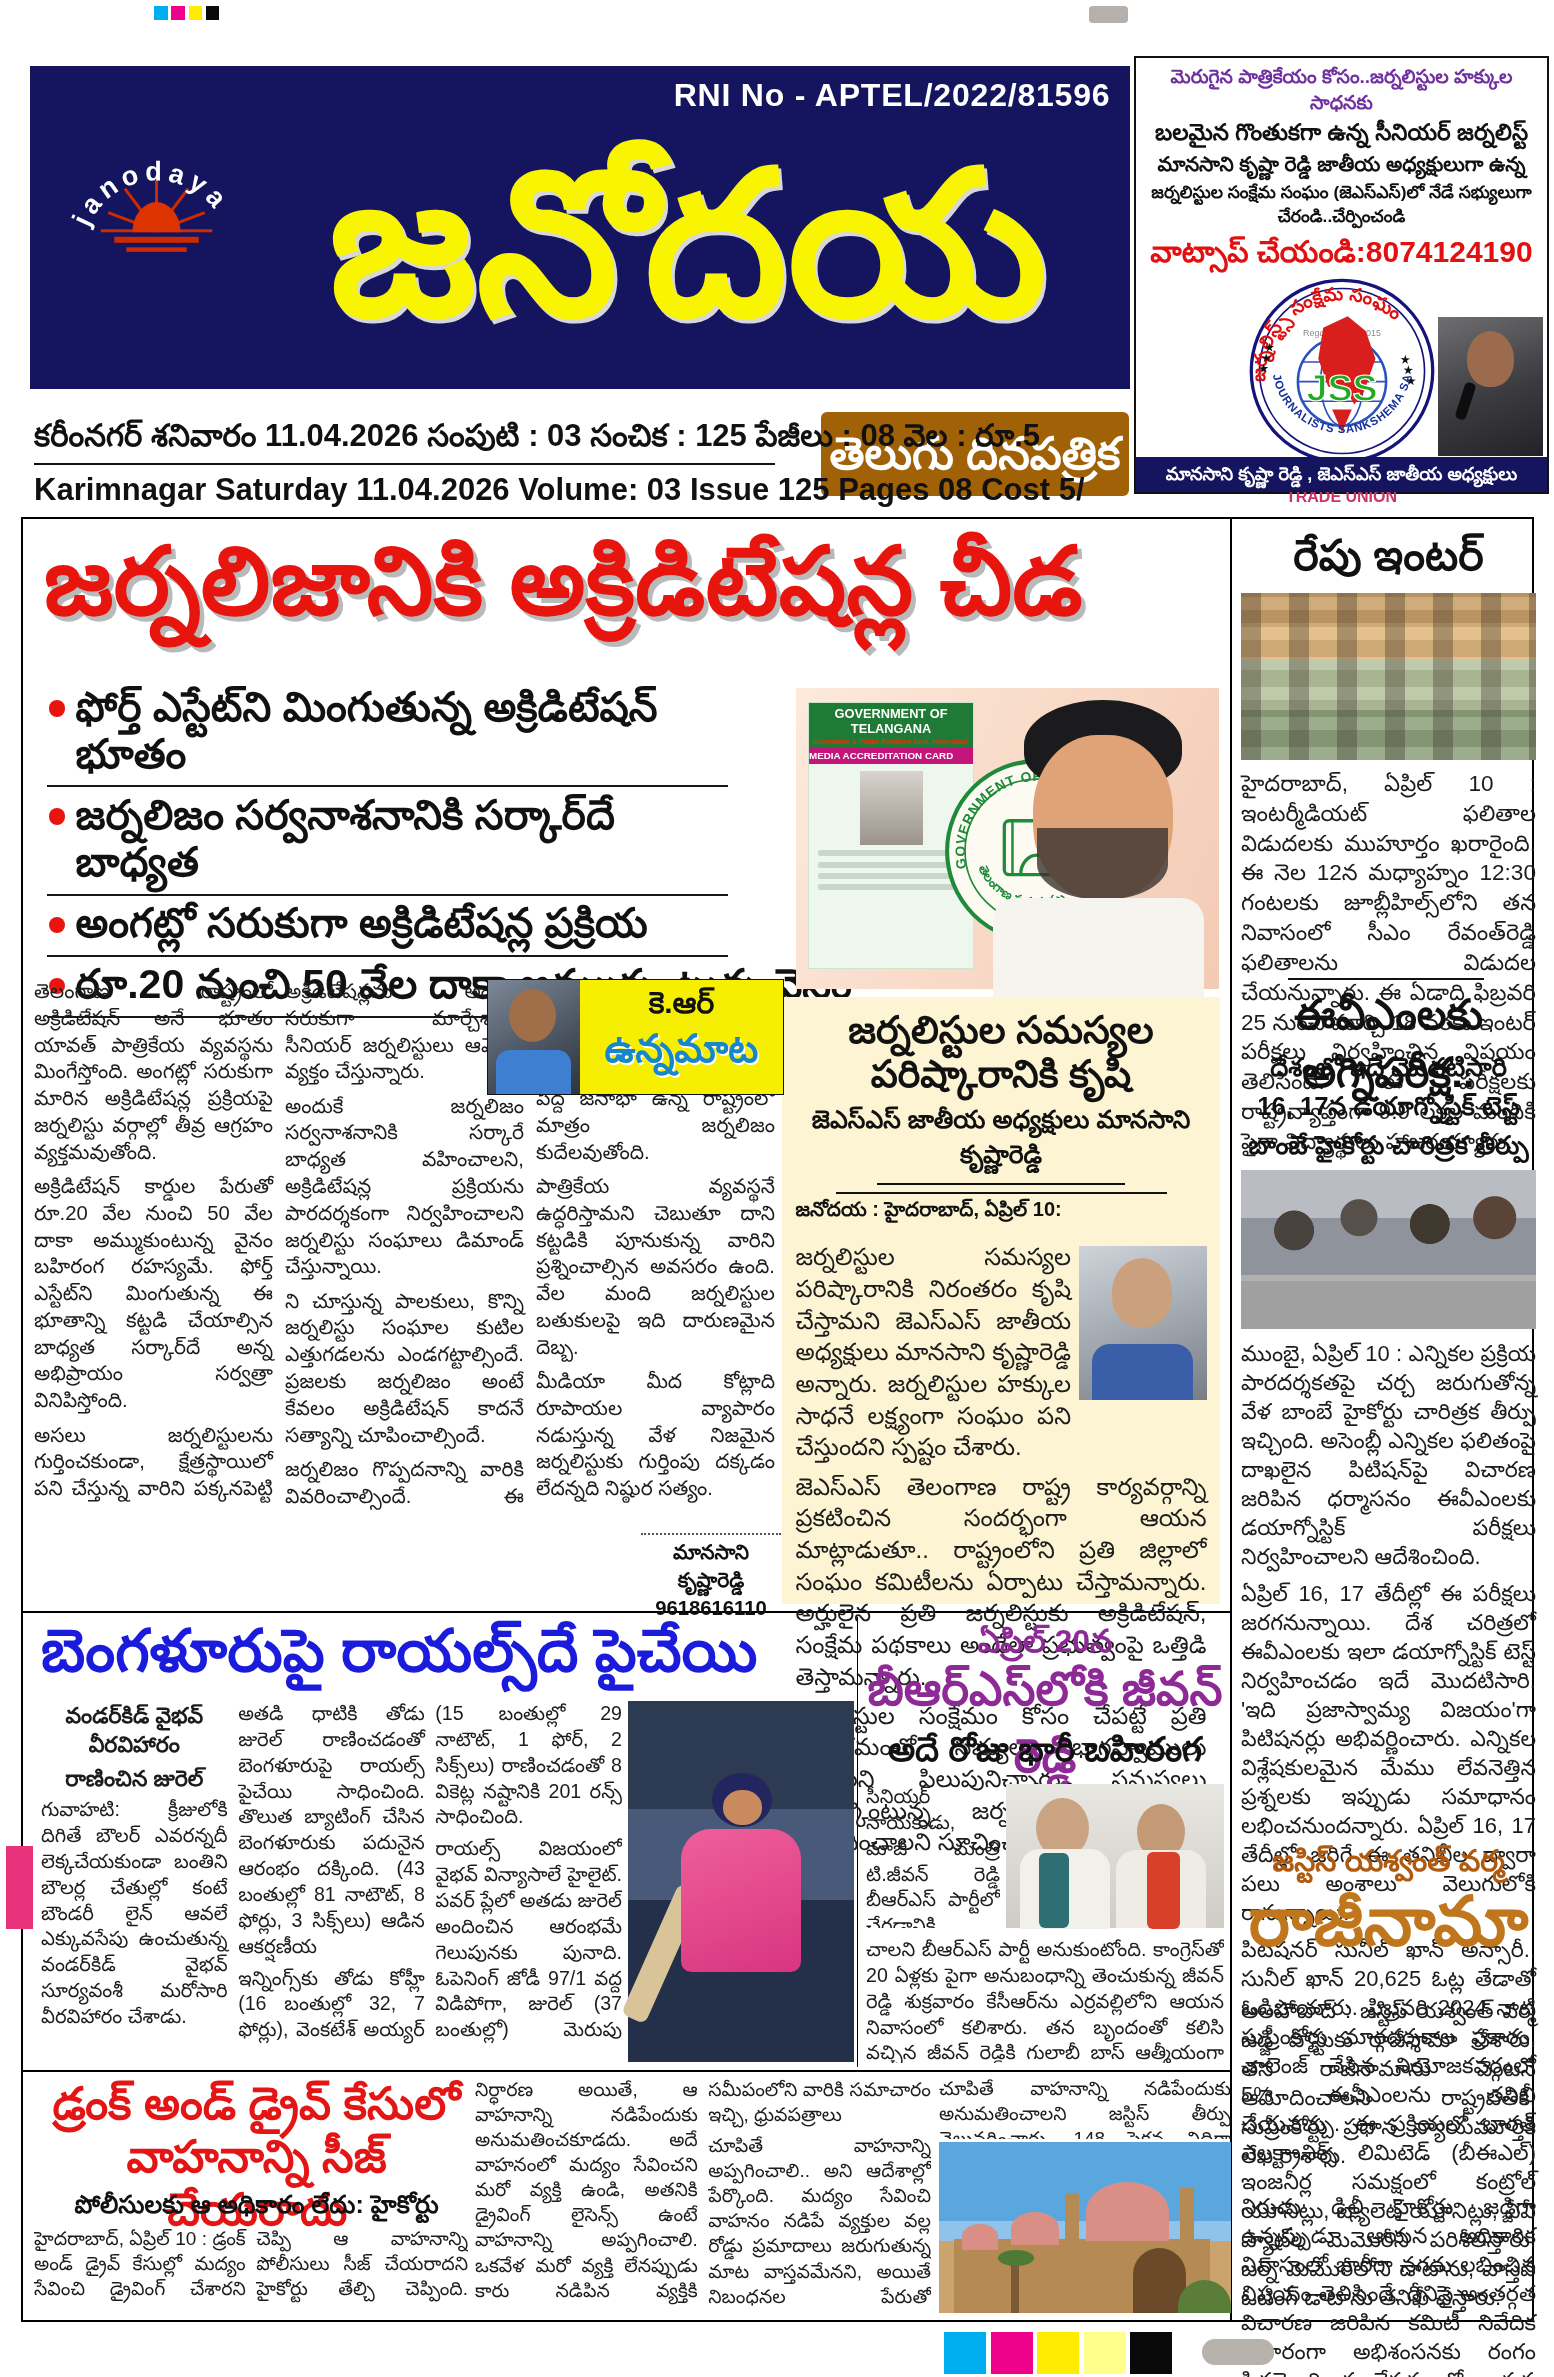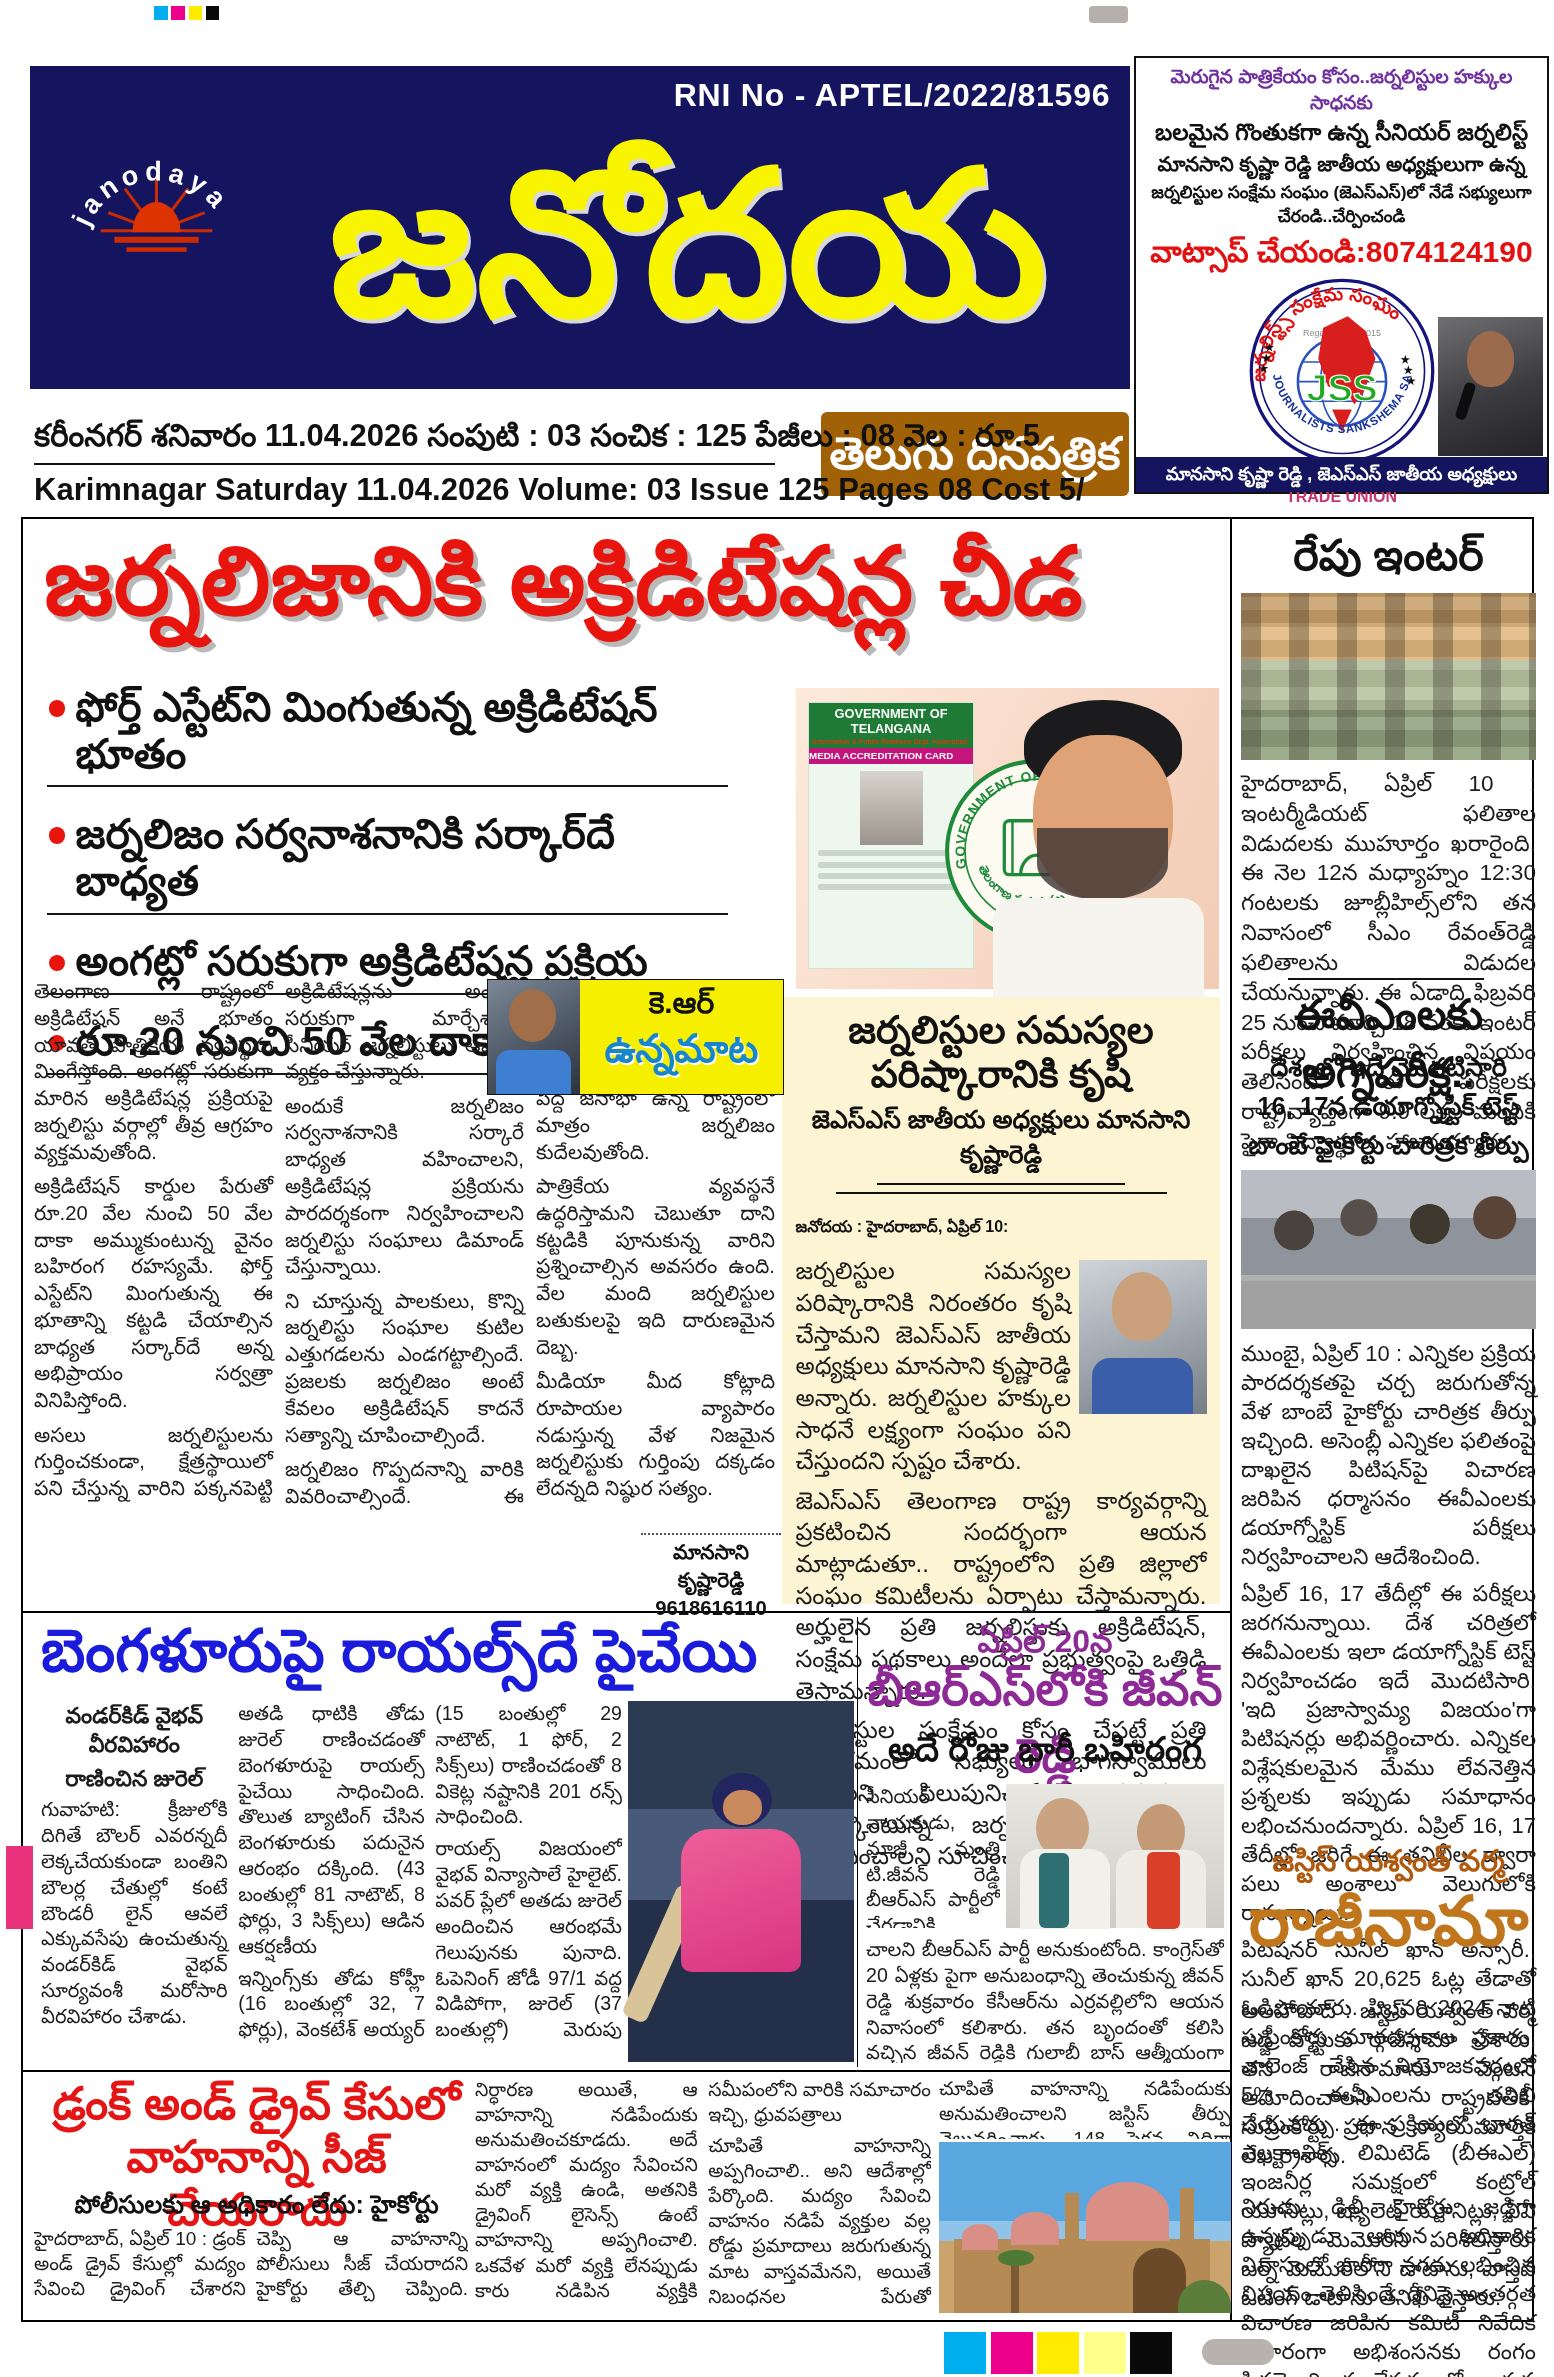--- a/index.html
+++ b/index.html
@@ -38,21 +38,21 @@
   .frame{left:21px;top:517px;width:1513px;height:1805px;border:2.3px solid #000;box-sizing:border-box;}
   .vrail{left:1230px;top:517px;height:1805px;border-left:2.3px solid #000;}
   .hsports{left:21px;top:1611px;width:1209px;border-top:2.3px solid #000;}
   .vbrs{left:857px;top:1617px;height:450px;border-left:1.5px solid #000;}
   .hbottom{left:21px;top:2070px;width:1209px;border-top:2.3px solid #000;}
   .pinkmark{left:6px;top:1846px;width:27px;height:83px;background:#e8327c;}
   
   .leadhl{left:44px;top:529px;width:1177px;color:#e8150e;font-size:95px;font-weight:bold;line-height:1.1;
           text-shadow:4.5px 5.3px 0 #b9b9b9;white-space:nowrap;}
   .bullets{left:47px;top:679px;width:1128px;}
-  .brow{display:flex;align-items:flex-start;border-bottom:2.3px solid #161616;padding:4.5px 0 7.5px;margin-bottom:19px;width:681px;}
+  .brow{display:flex;align-items:flex-start;border-bottom:2.3px solid #161616;padding:4.5px 0 7.5px;margin-bottom:0;width:681px;}
   .brow.last{width:1098px;}
   .bdot{width:16.5px;height:16.5px;border-radius:50%;background:#e8150e;margin:16.5px 10.5px 0 1.5px;flex:none;}
   .btxt{font-size:41px;font-weight:bold;line-height:1.15;}
   .leadbody{left:34px;top:978px;width:741px;height:626px;column-count:3;column-gap:12px;font-size:20.3px;overflow:hidden;}
   .leadbody p{margin:0 0 7.5px;}
   
   .leadphoto{left:796px;top:688px;width:423px;height:301px;background:linear-gradient(115deg,#fdeadb,#f8d8c6 55%,#f2cbb4);}
   .mcard{position:absolute;left:12px;top:13.5px;width:164px;height:265px;background:#eef7ee;border:1.5px solid #cfe4cf;}
   .mcard .ghead{background:#1e7a34;color:#fff;font-size:12.8px;font-weight:bold;text-align:center;padding:4.5px 1.5px 1.5px;line-height:1.15;}
   .mcard .gdept{color:#d23c10;font-size:6.8px;font-weight:bold;text-align:center;background:#1e7a34;padding-bottom:3px;}
@@ -73,21 +73,21 @@
   .colnames{flex:1;text-align:center;padding-top:6px;}
   .coln1{font-size:30px;font-weight:bold;color:#111;}
   .coln2{font-size:39px;font-weight:bold;color:#1887c9;text-shadow:1.5px 1.5px 0 #fff;}
   .signature{left:641px;top:1533px;width:140px;text-align:center;font-weight:bold;font-size:20.3px;border-top:2.3px dotted #555;padding-top:6px;}
   
   .cream{left:782px;top:997px;width:438px;height:607px;background:#fcf4d3;box-sizing:border-box;padding:12px 13.5px;}
   .jshl{font-size:38px;font-weight:bold;text-align:center;line-height:1.15;}
   .jssub{font-size:25px;font-weight:bold;text-align:center;margin-top:9px;}
   .jsrule{width:248px;border-top:2.3px solid #111;margin:7.5px auto 0;}
   .jsrule.w2{width:331px;}
-  .jsdate{font-size:16px;font-weight:bold;margin-top:24px;}
+  .jsdate{font-size:20px;font-weight:bold;margin-top:4px;}
   .jsphoto{float:right;width:128px;height:154px;margin:4.5px 0 6px 7.5px;background:linear-gradient(160deg,#cfd4da,#9aa1a8 60%,#767d85);position:relative;}
   .jsphoto .head{position:absolute;left:33px;top:12px;width:60px;height:69px;border-radius:50% 50% 44% 44%;background:#caa17c;}
   .jsphoto .shirt{position:absolute;left:13.5px;bottom:0;width:101px;height:56px;border-radius:18px 18px 0 0;background:#3a5fa8;}
   .jsbody{font-size:24px;margin-top:15px;}
   .jsbody p{margin:0 0 7.5px;}
   
   .rail{left:1241px;width:295px;}
   .interhl{top:531px;font-size:43px;font-weight:bold;text-align:center;}
   .photo-exam{top:593px;height:167px;background:
       linear-gradient(180deg,#caa06a 0 18%,#e0b87e 18% 40%,#b7c3a0 40% 70%,#8fa27e 70% 100%);}

